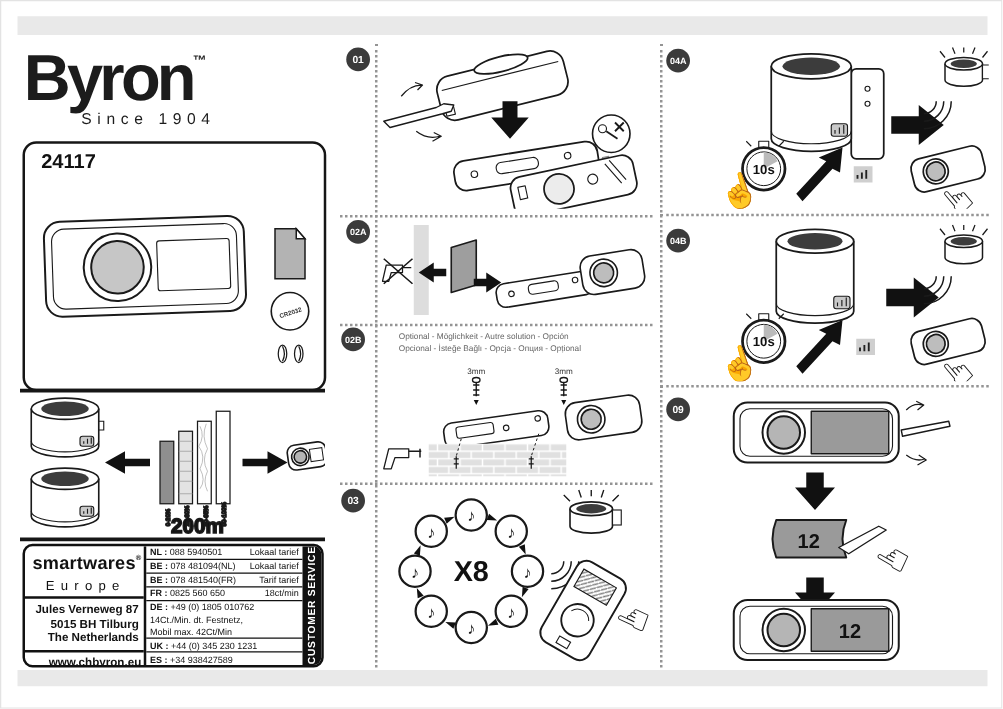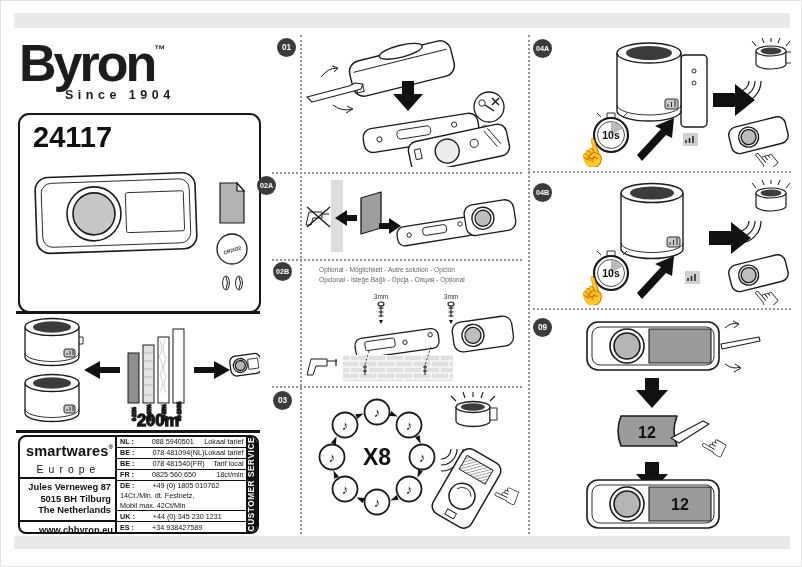--- a/index.html
+++ b/index.html
@@ -3,40 +3,40 @@
 <meta charset="utf-8">
 <style>
   html,body{margin:0;padding:0;background:#fff;}
   .page{position:relative;width:802px;height:567px;background:#fff;border:1px solid #e3e3e3;
         font-family:"Liberation Sans",sans-serif;color:#111;overflow:hidden;box-sizing:border-box;}
   .abs{position:absolute;}
   .band{background:#e9e9e9;}
   
   .brand{font-size:52px;font-weight:800;letter-spacing:-3px;line-height:0.85;color:#1c1c1c;}
   .brand sup{font-size:11px;letter-spacing:0;vertical-align:28px;font-weight:700;}
-  .tagline{font-size:12.5px;letter-spacing:4.5px;color:#1c1c1c;margin:3px 0 0 46px;font-weight:700;}
+  .tagline{font-size:12.5px;letter-spacing:4.5px;color:#1c1c1c;margin:3px 0 0 46px;font-weight:400;}
   
   .product-panel{border:2px solid #161616;border-radius:11px;}
-  .model{font-size:29px;font-weight:bold;letter-spacing:0;}
+  .model{font-size:16px;font-weight:bold;letter-spacing:0;}
   
   .rule{background:#161616;}
   
   .vendor{border:2.5px solid #111;border-radius:8px;display:flex;overflow:hidden;box-sizing:border-box;background:#fff;}
   .vendor-left{width:97px;border-right:2px solid #111;display:flex;flex-direction:column;box-sizing:border-box;}
   .v-name-box{padding:3px 4px 2px 6px;border-bottom:2px solid #111;text-align:center;}
   .v-name{font-size:14.5px;font-weight:600;letter-spacing:.2px;line-height:15px;}
   .v-name sup{font-size:6px;vertical-align:7px;}
   .v-region{font-size:10.5px;letter-spacing:5px;margin-top:4px;}
   .v-addr{flex:1;padding:3px 4px;border-bottom:2px solid #111;text-align:right;
           font-size:9.3px;line-height:11.5px;display:flex;flex-direction:column;justify-content:center;font-weight:bold;}
   .v-site{padding:3px 2px;text-align:right;font-size:9.3px;font-weight:bold;}
   .vendor-table{flex:1;display:flex;flex-direction:column;font-size:7.2px;}
   .ph-row{display:flex;align-items:center;padding:0 3px;flex:1;white-space:nowrap;}
   .ph-row.bb{border-bottom:1px solid #111;}
-  .ph-row .code{font-weight:bold;margin-right:18px;}
+  .ph-row .code{font-weight:bold;margin-right:2px;}
   .ph-row.sub{text-align:right;}
   .ph-row .tariff{margin-left:auto;}
   .vendor-cs{width:15px;background:#111;color:#fff;display:flex;align-items:center;justify-content:center;
              border-radius:0 4px 4px 0;}
   .vendor-cs span{writing-mode:vertical-rl;transform:rotate(180deg);font-size:8.2px;font-weight:bold;letter-spacing:.6px;}
   
   .badge{width:19px;height:19px;border-radius:50%;background:#3b3b3b;color:#fff;
          display:flex;align-items:center;justify-content:center;font-weight:bold;font-size:7.2px;}
   .badge.two{font-size:8.2px;}
   
@@ -156,21 +156,21 @@
           <span class="tariff">Lokaal tarief</span>
         </div>
       <div class="ph-row bb">
           <span class="code">BE :</span>
           <span>078 481094(NL)</span>
           <span class="tariff">Lokaal tarief</span>
         </div>
       <div class="ph-row bb">
           <span class="code">BE :</span>
           <span>078 481540(FR)</span>
-          <span class="tariff">Tarif local</span>
+          <span class="tariff">Tarif tarief</span>
         </div>
       <div class="ph-row bb">
           <span class="code">FR :</span>
           <span>0825 560 650</span>
           <span class="tariff">18ct/min</span>
         </div>
       <div class="ph-row">
           <span class="code">DE :</span>
           <span>+49 (0) 1805 010762</span>
         </div>
@@ -196,21 +196,21 @@
 
   <div class="abs vline" style="left:299px;top:34px;height:499px"></div>
   <div class="abs vline" style="left:527px;top:34px;height:499px"></div>
   <div class="abs hline" style="left:271px;top:171px;width:250px"></div>
   <div class="abs hline" style="left:271px;top:258px;width:250px"></div>
   <div class="abs hline" style="left:271px;top:385px;width:250px"></div>
   <div class="abs hline" style="left:527px;top:170px;width:263px"></div>
   <div class="abs hline" style="left:527px;top:307px;width:263px"></div>
 
   <div class="abs badge two" style="left:276px;top:37px">01</div>
-  <div class="abs badge" style="left:256px;top:175px">02A</div>
+  <div class="abs badge" style="left:276px;top:175px">02A</div>
   <div class="abs badge" style="left:272px;top:261px">02B</div>
   <div class="abs badge two" style="left:272px;top:390px">03</div>
   <div class="abs badge" style="left:532px;top:38px">04A</div>
   <div class="abs badge" style="left:532px;top:182px">04B</div>
   <div class="abs badge two" style="left:532px;top:317px">09</div>
 
   <svg class="abs" style="left:304px;top:36px" width="214" height="130" viewBox="0 0 214 130">
     <g fill="none" stroke="#1a1a1a" stroke-width="1.4" stroke-linejoin="round">
       <g transform="rotate(-14 95 32)">
         <rect x="45" y="14" width="104" height="36" rx="11" fill="#fff"></rect>

